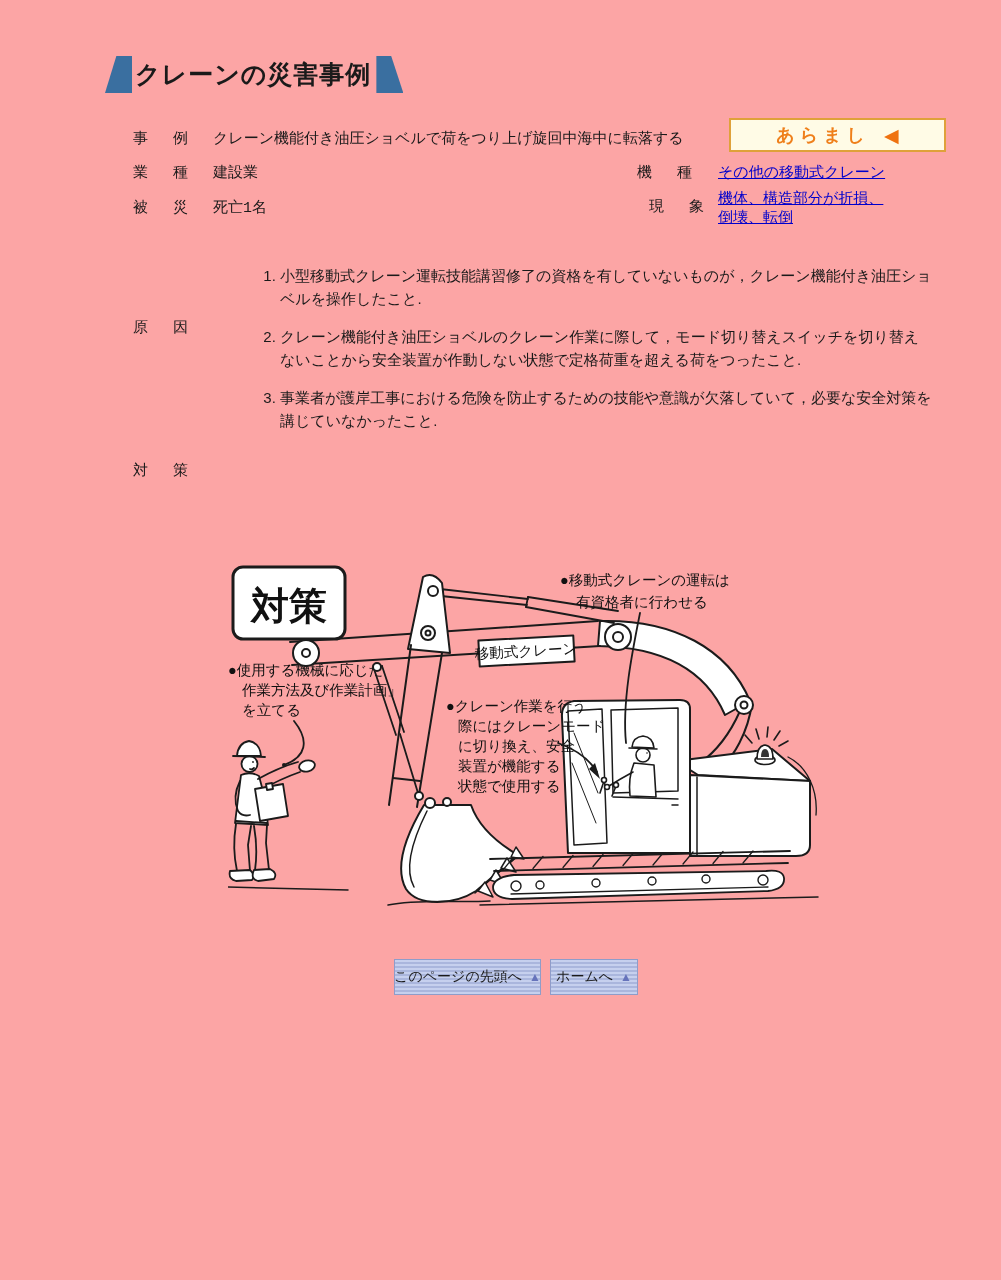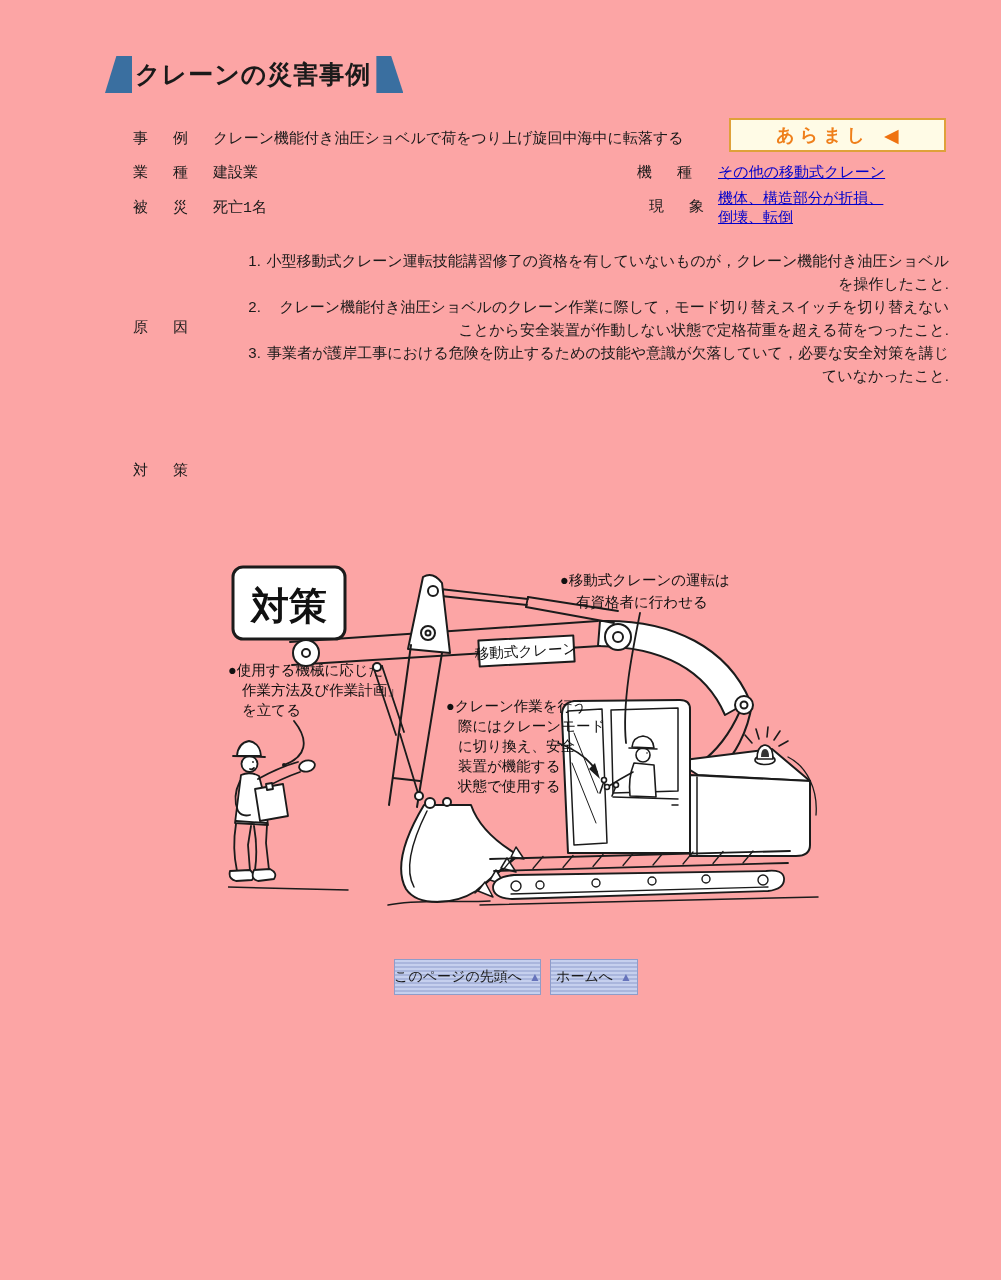--- a/index.html
+++ b/index.html
@@ -23,21 +23,21 @@
   .summary-btn .sarr{color:#ef7210;font-size:19px;line-height:1;}
 
   
   .flabel{position:absolute;font-size:15px;letter-spacing:5px;white-space:nowrap;}
   .fvalue{position:absolute;font-size:15px;white-space:nowrap;}
   .flink{position:absolute;font-size:15px;color:#0000cc;text-decoration:underline;cursor:pointer;display:block;}
   .flink span{display:block;line-height:19px;}
 
   
   .numlist{position:absolute;width:684px;margin:0;padding-left:20px;font-size:15px;line-height:23px;}
-  .numlist li{margin:0;padding:0;text-align:right;}
+  .numlist li{margin:15px;padding:0;}
 
   
   .illustration{position:absolute;left:228px;top:553px;width:594px;height:356px;}
   .ill-note{font-size:14.5px;fill:#111;}
   .ill-badge{font-size:38px;font-weight:bold;fill:#111;}
   .ill-boxlabel{font-size:14.5px;fill:#111;}
 
   
   .foot-btn{position:absolute;top:959px;height:36px;box-sizing:border-box;
     background:repeating-linear-gradient(180deg,#c6d0ee 0px,#c6d0ee 2px,#aab6dd 2px,#aab6dd 4px);

